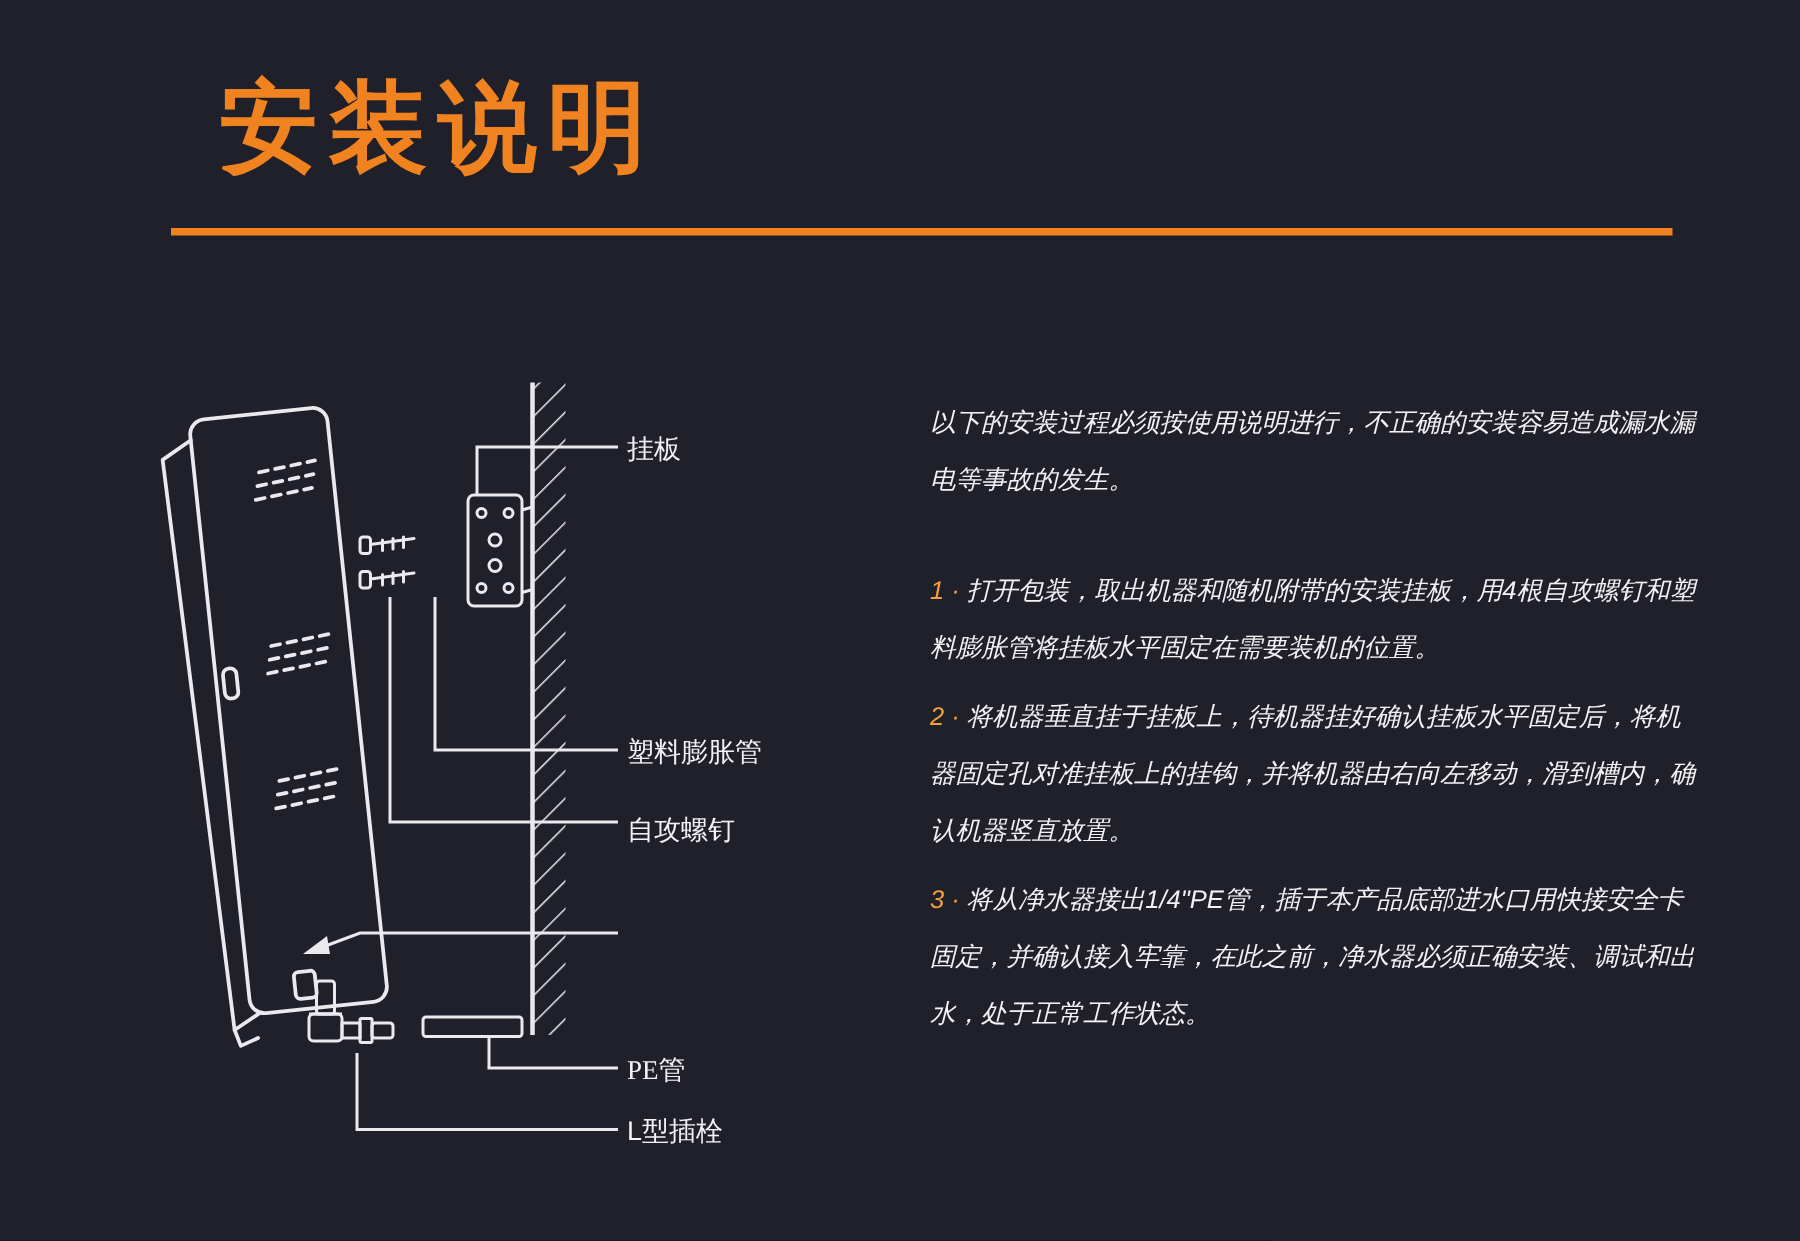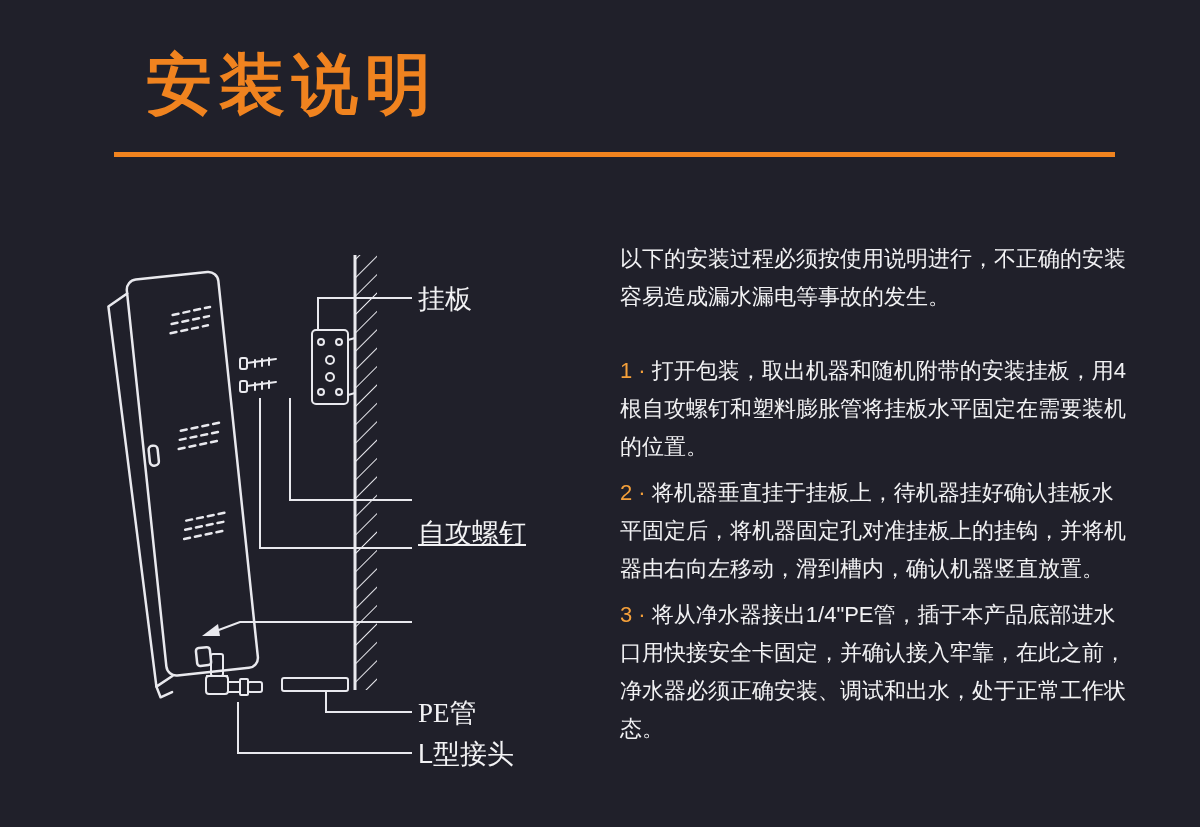--- a/index.html
+++ b/index.html
@@ -34,32 +34,33 @@
     position: absolute;
     left: 90px;
     top: 230px;
     width: 520px;
     height: 585px;
   }
   .diagram svg { position: absolute; left: 0; top: 0; }
   .dlabel {
     position: absolute;
     color: #F2F2F4;
-    font-size: 27px;
+    font-size: 18px;
     line-height: 34px;
     white-space: pre-line;
   }
   .instructions {
     position: absolute;
     left: 620px;
-    top: 240px;
+    top: 263px;
     width: 512px;
     color: #F2F2F4;
-    font-size: 22px;
+    font-size: 17px;
     line-height: 38px;
+    font-style: italic;
   }
   .intro { margin-bottom: 36px; }
   .step { margin: 0; }
   .step + .step { margin-top: 8px; }
   .num { color: #F5A03A; }
 </style>
 </head>
 <body>
 
 <div class="page">
@@ -140,23 +141,24 @@
         <polyline points="322,270 200,270 200,168"></polyline>
         <polyline points="322,318 170,318 170,168"></polyline>
         <polyline points="322,392 150,392 126,401"></polyline>
         <polyline points="322,482 236,482 236,462"></polyline>
         <polyline points="322,523 148,523 148,472"></polyline>
       </g>
       <polygon points="112,406 128,394 130,406" fill="#E9E9EE"></polygon>
     </svg>
 
     <div class="dlabel" style="left:328px; top:52px;">挂板</div>
-    <div class="dlabel" style="left:328px; top:286px;text-decoration:underline;">自攻螺钉</div>
+    <div class="dlabel" style="left:328px; top:254px;">塑料膨胀管</div>
+    <div class="dlabel" style="left:328px; top:306px;">自攻螺钉</div>
     <div class="dlabel" style="left:328px; top:466px;font-family:Liberation Serif, serif;">PE管</div>
-    <div class="dlabel" style="left:328px; top:507px;">L型接头</div>
+    <div class="dlabel" style="left:328px; top:507px;">L型插栓</div>
   </div>
 
   <div class="instructions">
     <p class="intro">以下的安装过程必须按使用说明进行，不正确的安装容易造成漏水漏电等事故的发生。</p>
 
     <p class="step"><span class="num">1 · </span><span>打开包装，取出机器和随机附带的安装挂板，用4根自攻螺钉和塑料膨胀管将挂板水平固定在需要装机的位置。</span></p>
 
     <p class="step"><span class="num">2 · </span><span>将机器垂直挂于挂板上，待机器挂好确认挂板水平固定后，将机器固定孔对准挂板上的挂钩，并将机器由右向左移动，滑到槽内，确认机器竖直放置。</span></p>
 
     <p class="step"><span class="num">3 · </span><span>将从净水器接出1/4"PE管，插于本产品底部进水口用快接安全卡固定，并确认接入牢靠，在此之前，净水器必须正确安装、调试和出水，处于正常工作状态。</span></p>

